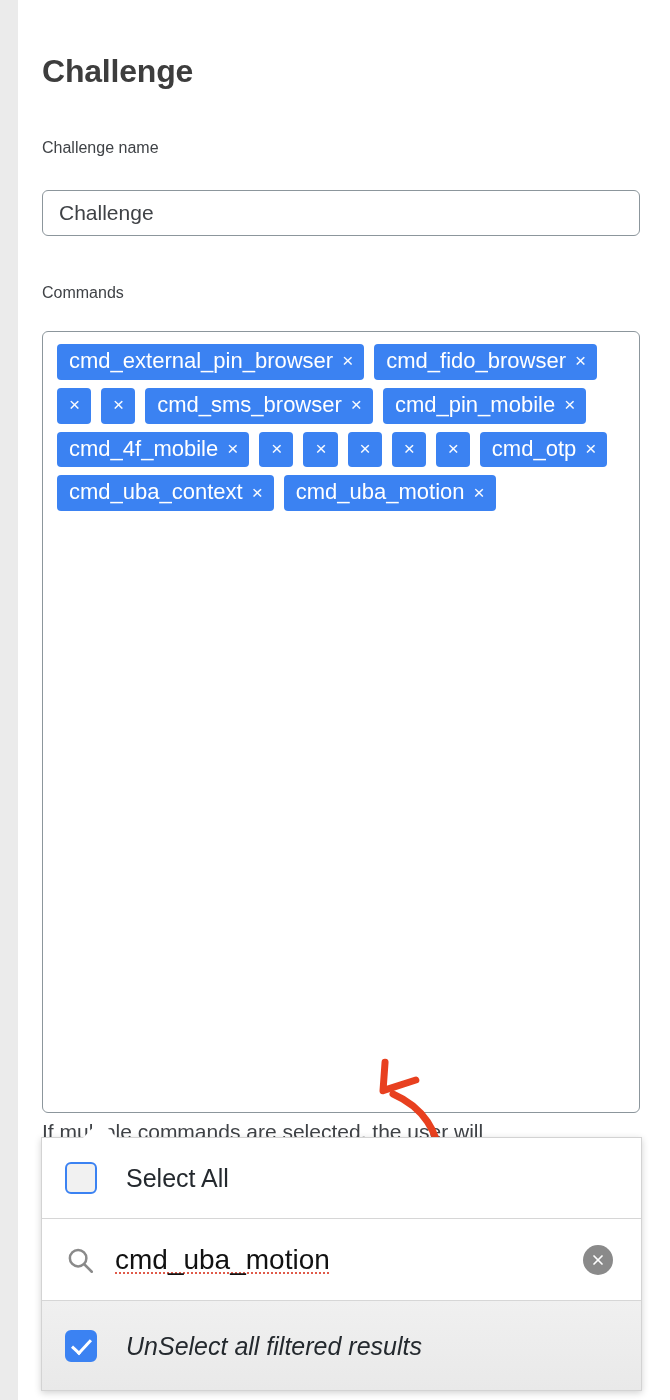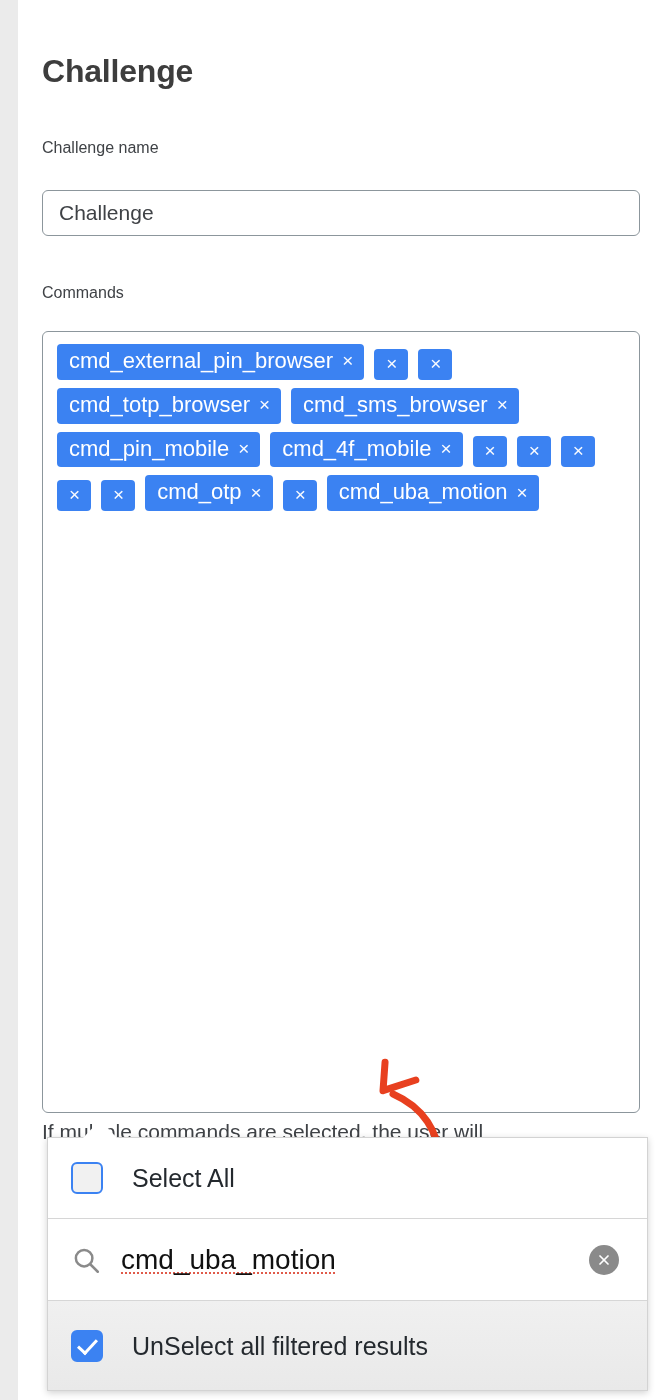--- a/index.html
+++ b/index.html
@@ -84,21 +84,20 @@
     position: absolute;
     left: 0;
     top: 0;
     padding: 12px 10px 10px 14px;
     display: flex;
     flex-wrap: wrap;
     align-content: flex-start;
     gap: 8px 10px;
     width: 100%;
     box-sizing: border-box;
-    align-items: flex-end;
   }
   .chip {
     display: inline-flex;
     align-items: center;
     gap: 9px;
     background: #3b82f2;
     color: #ffffff;
     border-radius: 4px;
     padding: 5px 11px 7px 12px;
     font-size: 22px;
@@ -133,21 +132,21 @@
     left: 355px;
     top: 1028px;
     width: 120px;
     height: 140px;
     pointer-events: none;
   }
 
   
   #commands-dropdown {
     position: absolute;
-    left: 47px;
+    left: 41px;
     top: 1137px;
     width: 601px;
     height: 254px;
     background: #ffffff;
     border: 1px solid #d3d3d3;
     box-shadow: 0 2px 7px rgba(0,0,0,0.18);
     box-sizing: border-box;
     overflow: hidden;
   }
   #dropdown-caret {
@@ -180,20 +179,21 @@
     height: 82px;
     padding-left: 23px;
     border-bottom: 1px solid #d6d6d6;
     background: #ffffff;
   }
   #row-unselect {
     height: 89px;
     padding-left: 23px;
     background: linear-gradient(#f0f0f0, #e9e9e9);
     cursor: pointer;
+    font-style: italic;
   }
 
   
   .checkbox {
     width: 32px;
     height: 32px;
     box-sizing: border-box;
     border-radius: 6px;
     flex: 0 0 auto;
     cursor: pointer;
@@ -279,27 +279,27 @@
 
   <div id="label-commands" class="field-label">Commands</div>
 
   <div id="commands-box">
     <div id="commands-chip-list">
         <span class="chip">
           <span>cmd_external_pin_browser</span>
           <span class="chip-remove">×</span>
         </span>
         <span class="chip">
-          <span class="chip-remove">×</span>
-        </span>
-        <span class="chip">
-          <span class="chip-remove">×</span>
-        </span>
-        <span class="chip">
-          <span>cmd_totp_browser</span>
+          <span>cmd_fido_browser</span>
+          <span class="chip-remove">×</span>
+        </span>
+        <span class="chip">
+          <span class="chip-remove">×</span>
+        </span>
+        <span class="chip">
           <span class="chip-remove">×</span>
         </span>
         <span class="chip">
           <span>cmd_sms_browser</span>
           <span class="chip-remove">×</span>
         </span>
         <span class="chip">
           <span>cmd_pin_mobile</span>
           <span class="chip-remove">×</span>
         </span>
@@ -320,20 +320,21 @@
           <span class="chip-remove">×</span>
         </span>
         <span class="chip">
           <span class="chip-remove">×</span>
         </span>
         <span class="chip">
           <span>cmd_otp</span>
           <span class="chip-remove">×</span>
         </span>
         <span class="chip">
+          <span>cmd_uba_context</span>
           <span class="chip-remove">×</span>
         </span>
         <span class="chip">
           <span>cmd_uba_motion</span>
           <span class="chip-remove">×</span>
         </span>
       </div>
   </div>
 
   <div id="commands-helper-text">If multiple commands are selected, the user will</div>

